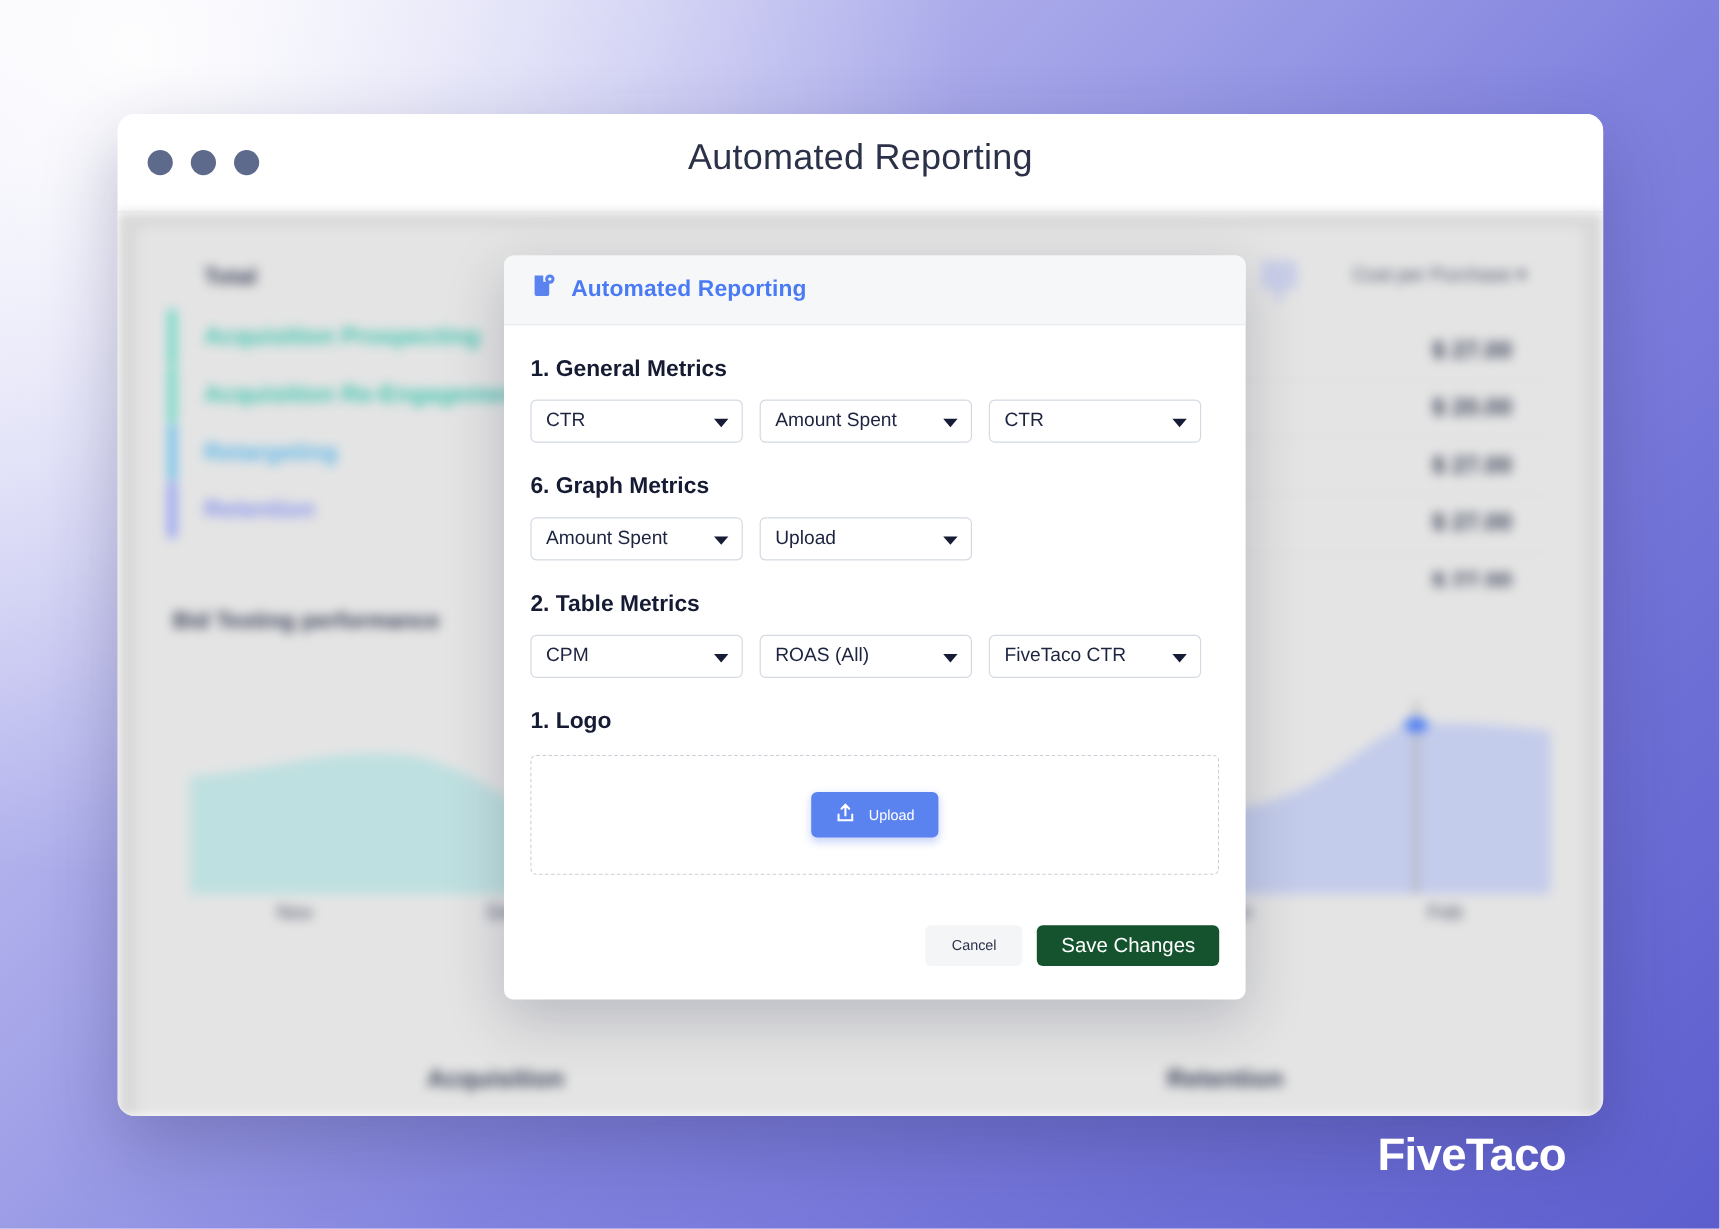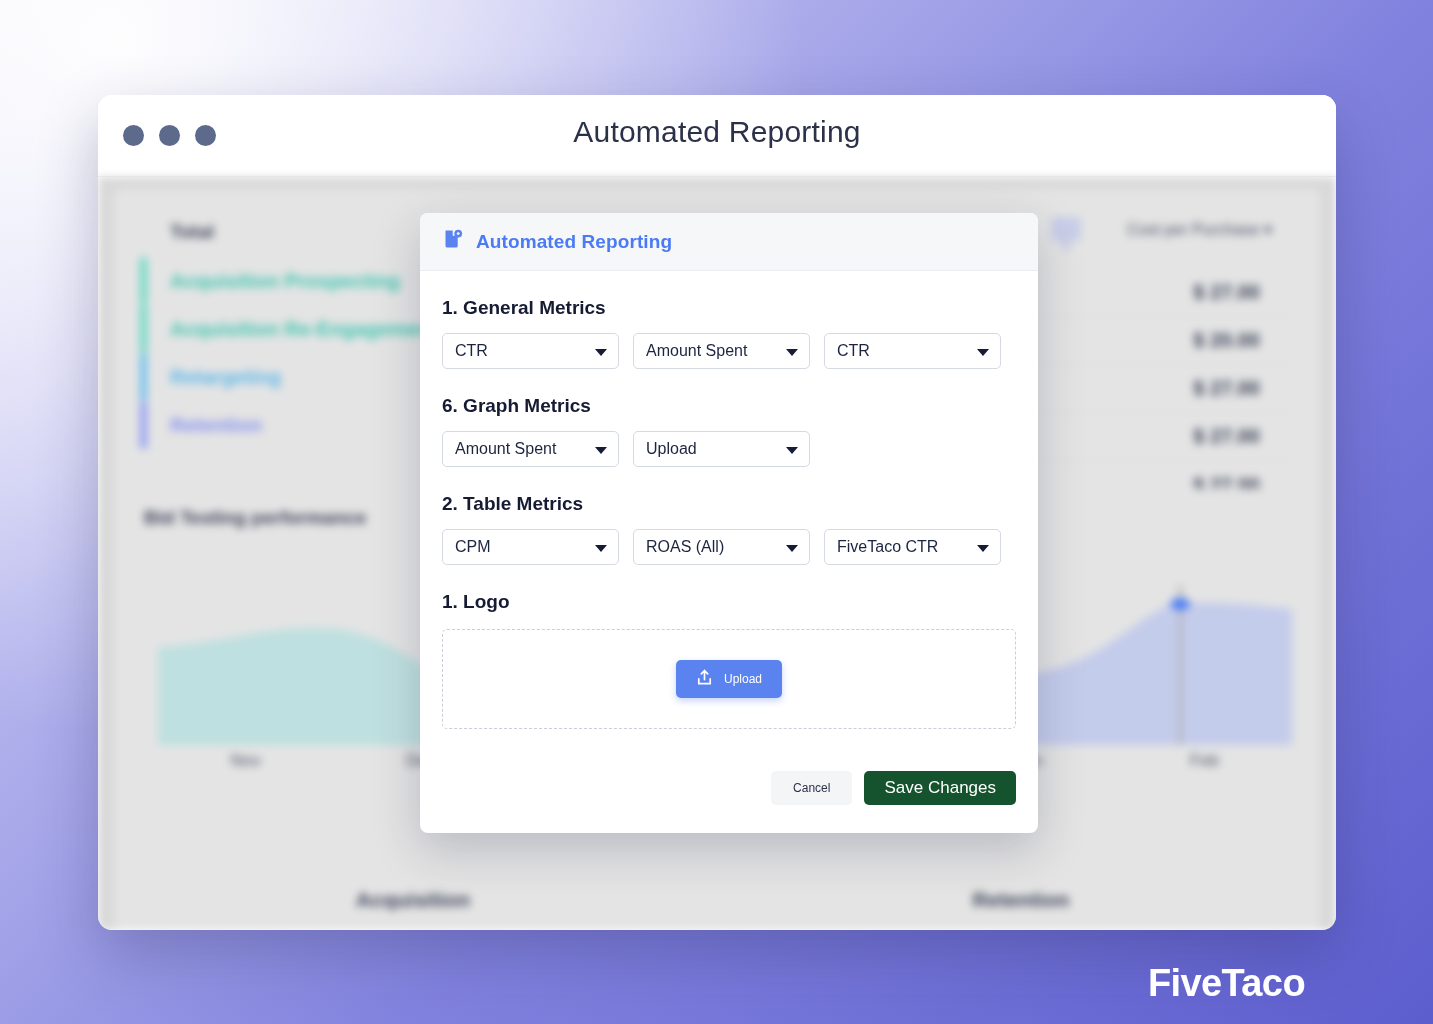--- a/index.html
+++ b/index.html
@@ -272,21 +272,21 @@
     color: #fff;
     font-size: 17px;
     font-family: "Liberation Sans", sans-serif;
     cursor: pointer;
   }
 
   
   #brand {
     position: absolute;
     right: 128px;
-    bottom: 19px;
+    bottom: 39px;
     color: #ffffff;
     font-size: 38px;
     font-weight: bold;
     letter-spacing: -0.6px;
   }
 </style>
 </head>
 <body>
 
 <div id="stage">

